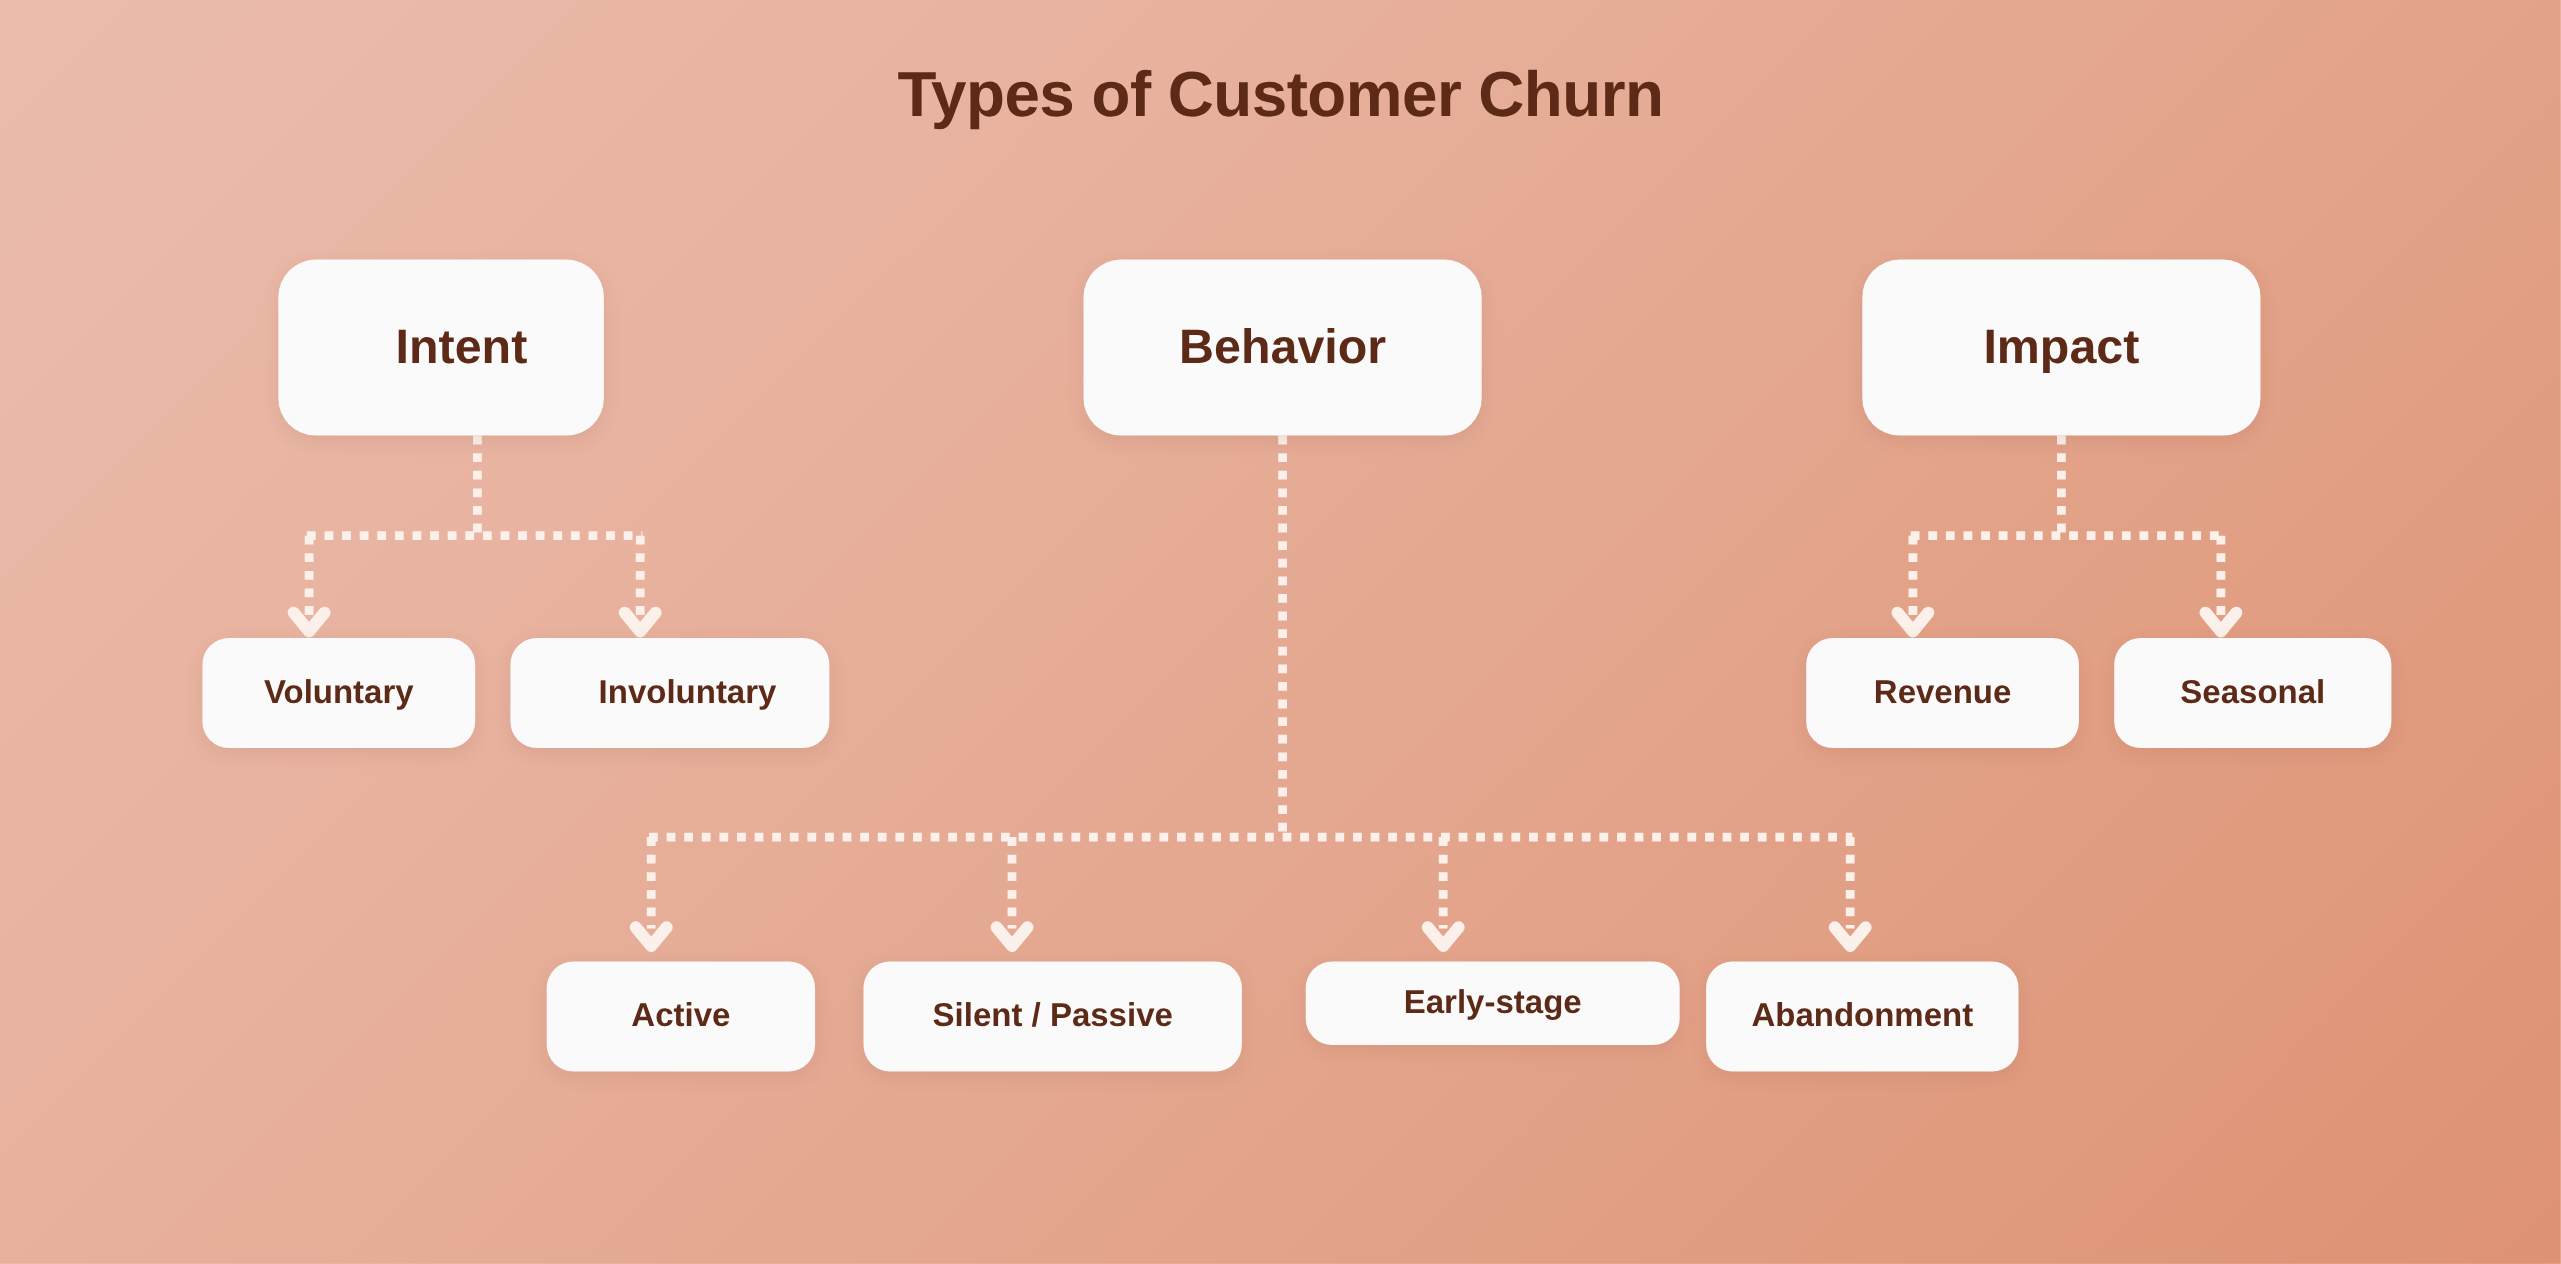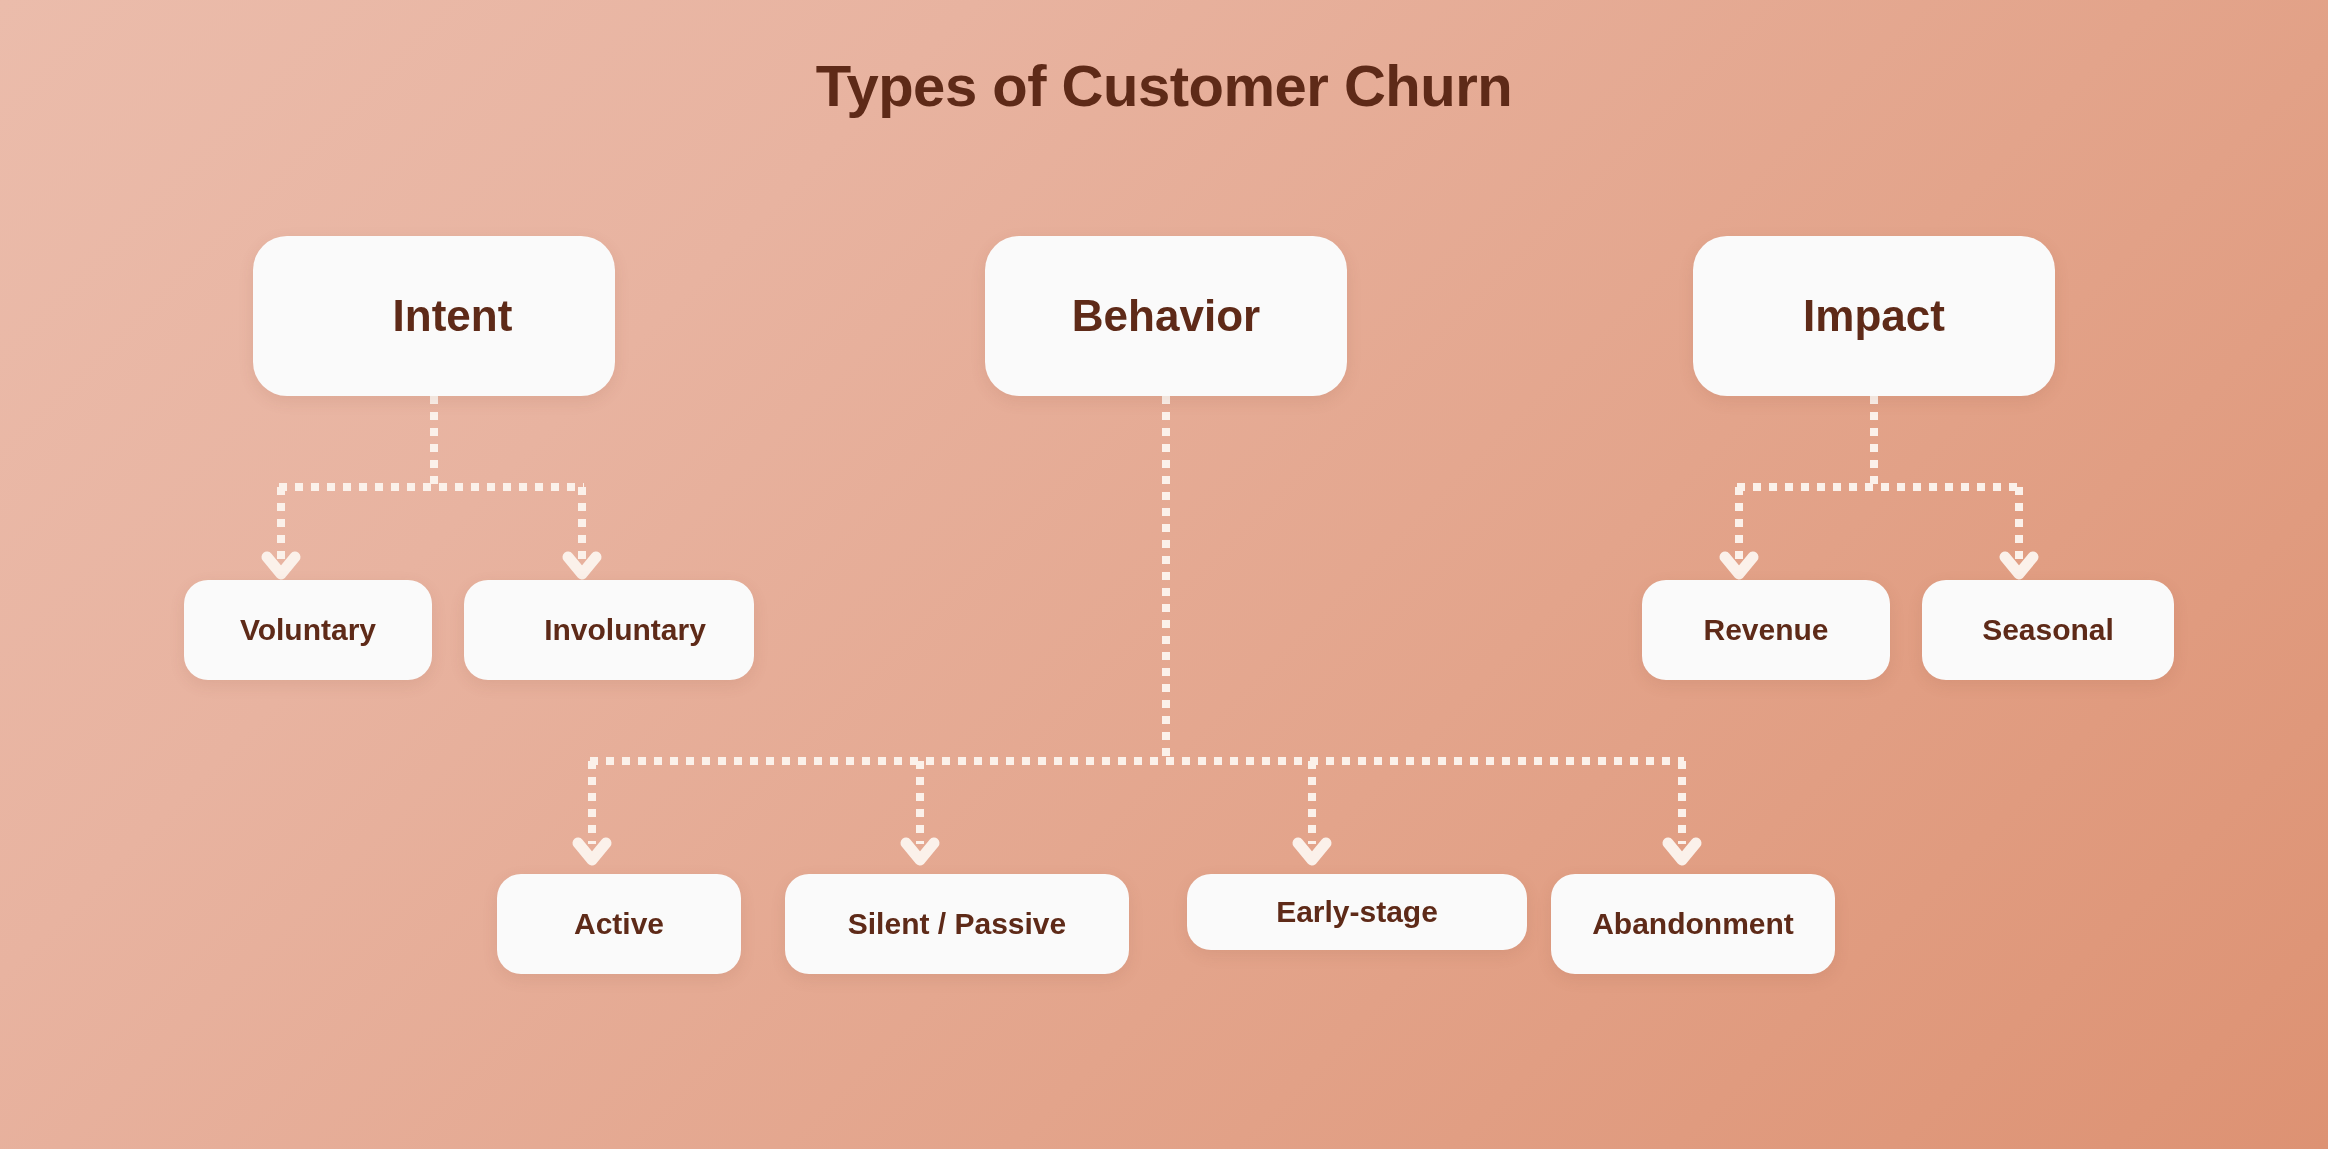--- a/index.html
+++ b/index.html
@@ -104,21 +104,21 @@
       <polyline points="568,557 582,574 596,557"></polyline>
       <polyline points="578,843 592,860 606,843"></polyline>
       <polyline points="906,843 920,860 934,843"></polyline>
       <polyline points="1298,843 1312,860 1326,843"></polyline>
       <polyline points="1668,843 1682,860 1696,843"></polyline>
       <polyline points="1725,557 1739,574 1753,557"></polyline>
       <polyline points="2005,557 2019,574 2033,557"></polyline>
     </g>
   </svg>
 
-  <div class="node root" style="left:253px; top:236px; width:362px; height:160px;padding-left:37px;">
+  <div class="node root" style="left:253px; top:236px; width:296px; height:160px;padding-left:37px;">
     <span class="node-label">Intent</span>
   </div>
 
   <div class="node root" style="left:985px; top:236px; width:362px; height:160px;">
     <span class="node-label">Behavior</span>
   </div>
 
   <div class="node root" style="left:1693px; top:236px; width:362px; height:160px;">
     <span class="node-label">Impact</span>
   </div>

